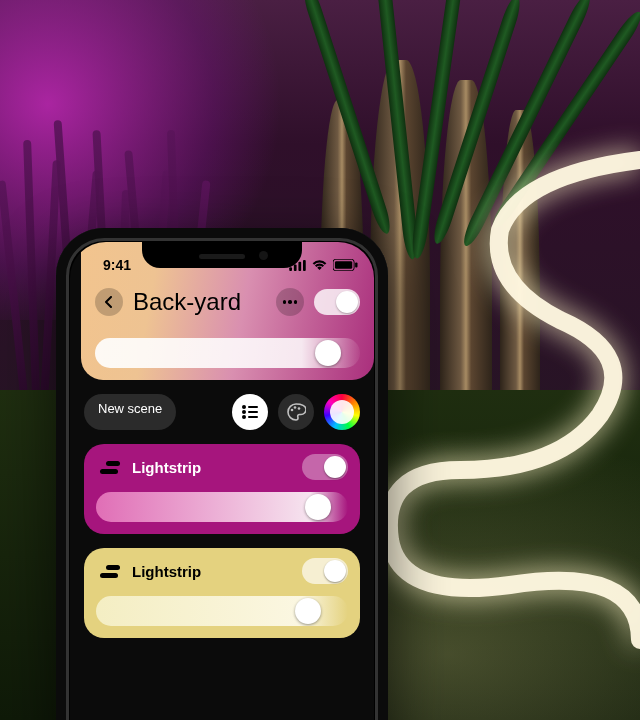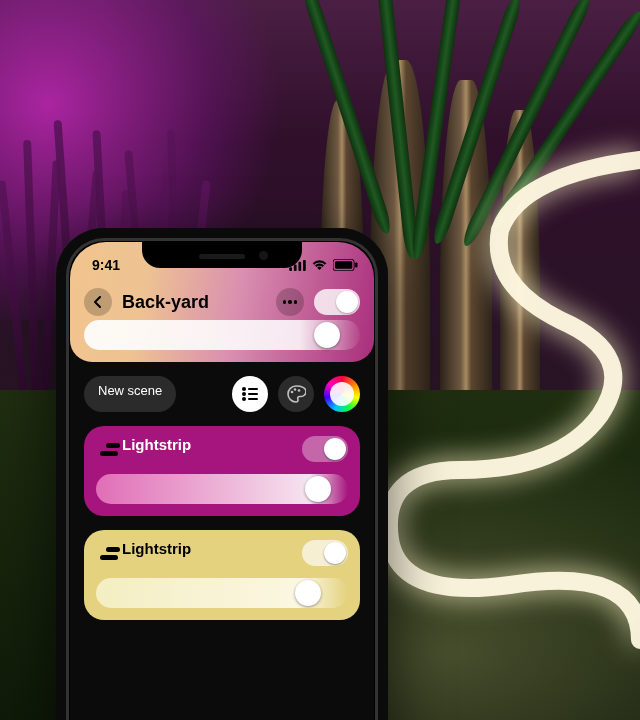--- a/index.html
+++ b/index.html
@@ -14,45 +14,45 @@
   
   .strip{position:absolute;filter:blur(.5px) drop-shadow(0 0 14px rgba(255,245,200,.9));}
   .hair{position:absolute;bottom:300px;width:8px;border-radius:4px;background:linear-gradient(180deg,rgba(90,20,90,.9),rgba(40,8,40,.9));}
   
   .phone{position:absolute;left:56px;top:228px;width:332px;height:660px;border-radius:48px;background:#000;box-shadow:0 20px 60px rgba(0,0,0,.6), inset 0 0 0 10px #0b0b0b, inset 0 0 0 13px #333;}
   .screen{position:absolute;left:14px;right:14px;top:14px;bottom:14px;border-radius:36px;overflow:hidden;background:#0b0b0b;}
   .notch{position:absolute;left:50%;top:0;transform:translateX(-50%);width:160px;height:26px;background:#000;border-radius:0 0 18px 18px;z-index:5;}
   .notch::before{content:"";position:absolute;left:50%;top:12px;transform:translateX(-50%);width:46px;height:5px;border-radius:3px;background:#1a1a1a;}
   .notch::after{content:"";position:absolute;right:34px;top:9px;width:9px;height:9px;border-radius:50%;background:#151515;}
   
-  .room-header{position:relative;height:120px;border-radius:0 0 22px 22px;background:linear-gradient(100deg,#f2c48e 0%,#eec392 25%,#d98fb0 55%,#a92e7c 100%);color:#000;}
+  .room-header{position:relative;height:138px;border-radius:0 0 22px 22px;background:linear-gradient(100deg,#f2c48e 0%,#eec392 25%,#d98fb0 55%,#a92e7c 100%);color:#000;margin-left:11px;}
   .status-bar{display:flex;justify-content:space-between;align-items:center;height:34px;padding:6px 16px 0 22px;font-size:14px;font-weight:600;}
   .sb-right{display:flex;gap:5px;align-items:center;}
   .sb-icon{width:17px;height:11px;}
   .room-row{display:flex;align-items:center;gap:10px;padding:6px 14px 0 14px;}
   .back-btn{width:28px;height:28px;border-radius:50%;background:rgba(0,0,0,.2);display:flex;align-items:center;justify-content:center;}
-  .room-title{font-size:18px;font-weight:700;flex:1;color:#000;}
+  .room-title{font-size:24px;font-weight:400;flex:1;color:#000;}
   .more-btn{width:28px;height:28px;border-radius:50%;background:rgba(0,0,0,.2);display:flex;align-items:center;justify-content:center;gap:2px;}
   .more-btn span{width:3.5px;height:3.5px;border-radius:50%;background:#000;}
   .room-toggle{width:46px;height:26px;border-radius:13px;background:rgba(255,255,255,.8);position:relative;}
   .room-toggle .knob{position:absolute;right:2px;top:2px;width:22px;height:22px;border-radius:50%;background:#fff;box-shadow:0 1px 2px rgba(0,0,0,.3);}
   .room-slider{position:absolute;left:14px;right:14px;bottom:12px;height:30px;border-radius:16px;background:linear-gradient(90deg,rgba(255,255,255,.9) 0%,rgba(255,255,255,.85) 78%,rgba(255,255,255,.05) 100%);}
   .room-slider .thumb{position:absolute;right:12%;top:50%;transform:translate(50%,-50%);width:26px;height:26px;border-radius:50%;background:#fff;box-shadow:0 1px 3px rgba(0,0,0,.4);}
   .controls{display:flex;gap:10px;padding:14px 14px 6px 14px;}
   .pill{padding:7px 14px;border-radius:18px;background:#2b2b2b;color:#fff;font-size:13px;font-weight:500;}
   .spacer{flex:1;}
   .circ{width:36px;height:36px;border-radius:50%;display:flex;align-items:center;justify-content:center;}
   .circ.active{background:#fff;color:#000;}
   .circ.dim{background:#2b2b2b;}
   .circ.dim svg{opacity:.7;}
   .circ.rgb{background:conic-gradient(#ff0040,#ff8000,#ffff00,#00ff40,#00c0ff,#4000ff,#ff00c0,#ff0040);position:relative;}
   .circ.rgb::after{content:"";position:absolute;inset:6px;border-radius:50%;background:rgba(255,255,255,.9);}
   .cards{padding:8px 14px;display:flex;flex-direction:column;gap:14px;}
   .card{border-radius:20px;padding:10px 12px 12px 12px;position:relative;}
-  .card-head{display:flex;align-items:flex-start;}
+  .card-head{display:flex;align-items:center;gap:10px;}
   .strip-icon{width:26px;height:26px;border-radius:6px;display:flex;flex-direction:column;justify-content:center;gap:3px;align-items:center;}
   .strip-icon span{display:block;width:18px;height:5px;border-radius:3px;background:#000;}
   .strip-icon span:first-child{width:14px;align-self:flex-end;margin-right:2px;}
   .card-title{flex:1;color:#fff;font-size:15px;font-weight:600;}
   .card-toggle{width:46px;height:26px;border-radius:13px;position:relative;}
   .card-toggle .knob{position:absolute;top:2px;width:22px;height:22px;border-radius:50%;background:#fff;box-shadow:0 1px 2px rgba(0,0,0,.4);}
   .card-slider{position:relative;margin-top:12px;height:30px;border-radius:16px;overflow:hidden;}
   .card-slider .track{position:absolute;inset:0;}
   .card-slider .thumb{position:absolute;top:50%;transform:translate(-50%,-50%);width:26px;height:26px;border-radius:50%;background:#fff;box-shadow:0 1px 3px rgba(0,0,0,.4);}
   .card.magenta{background:#a6157d;}

